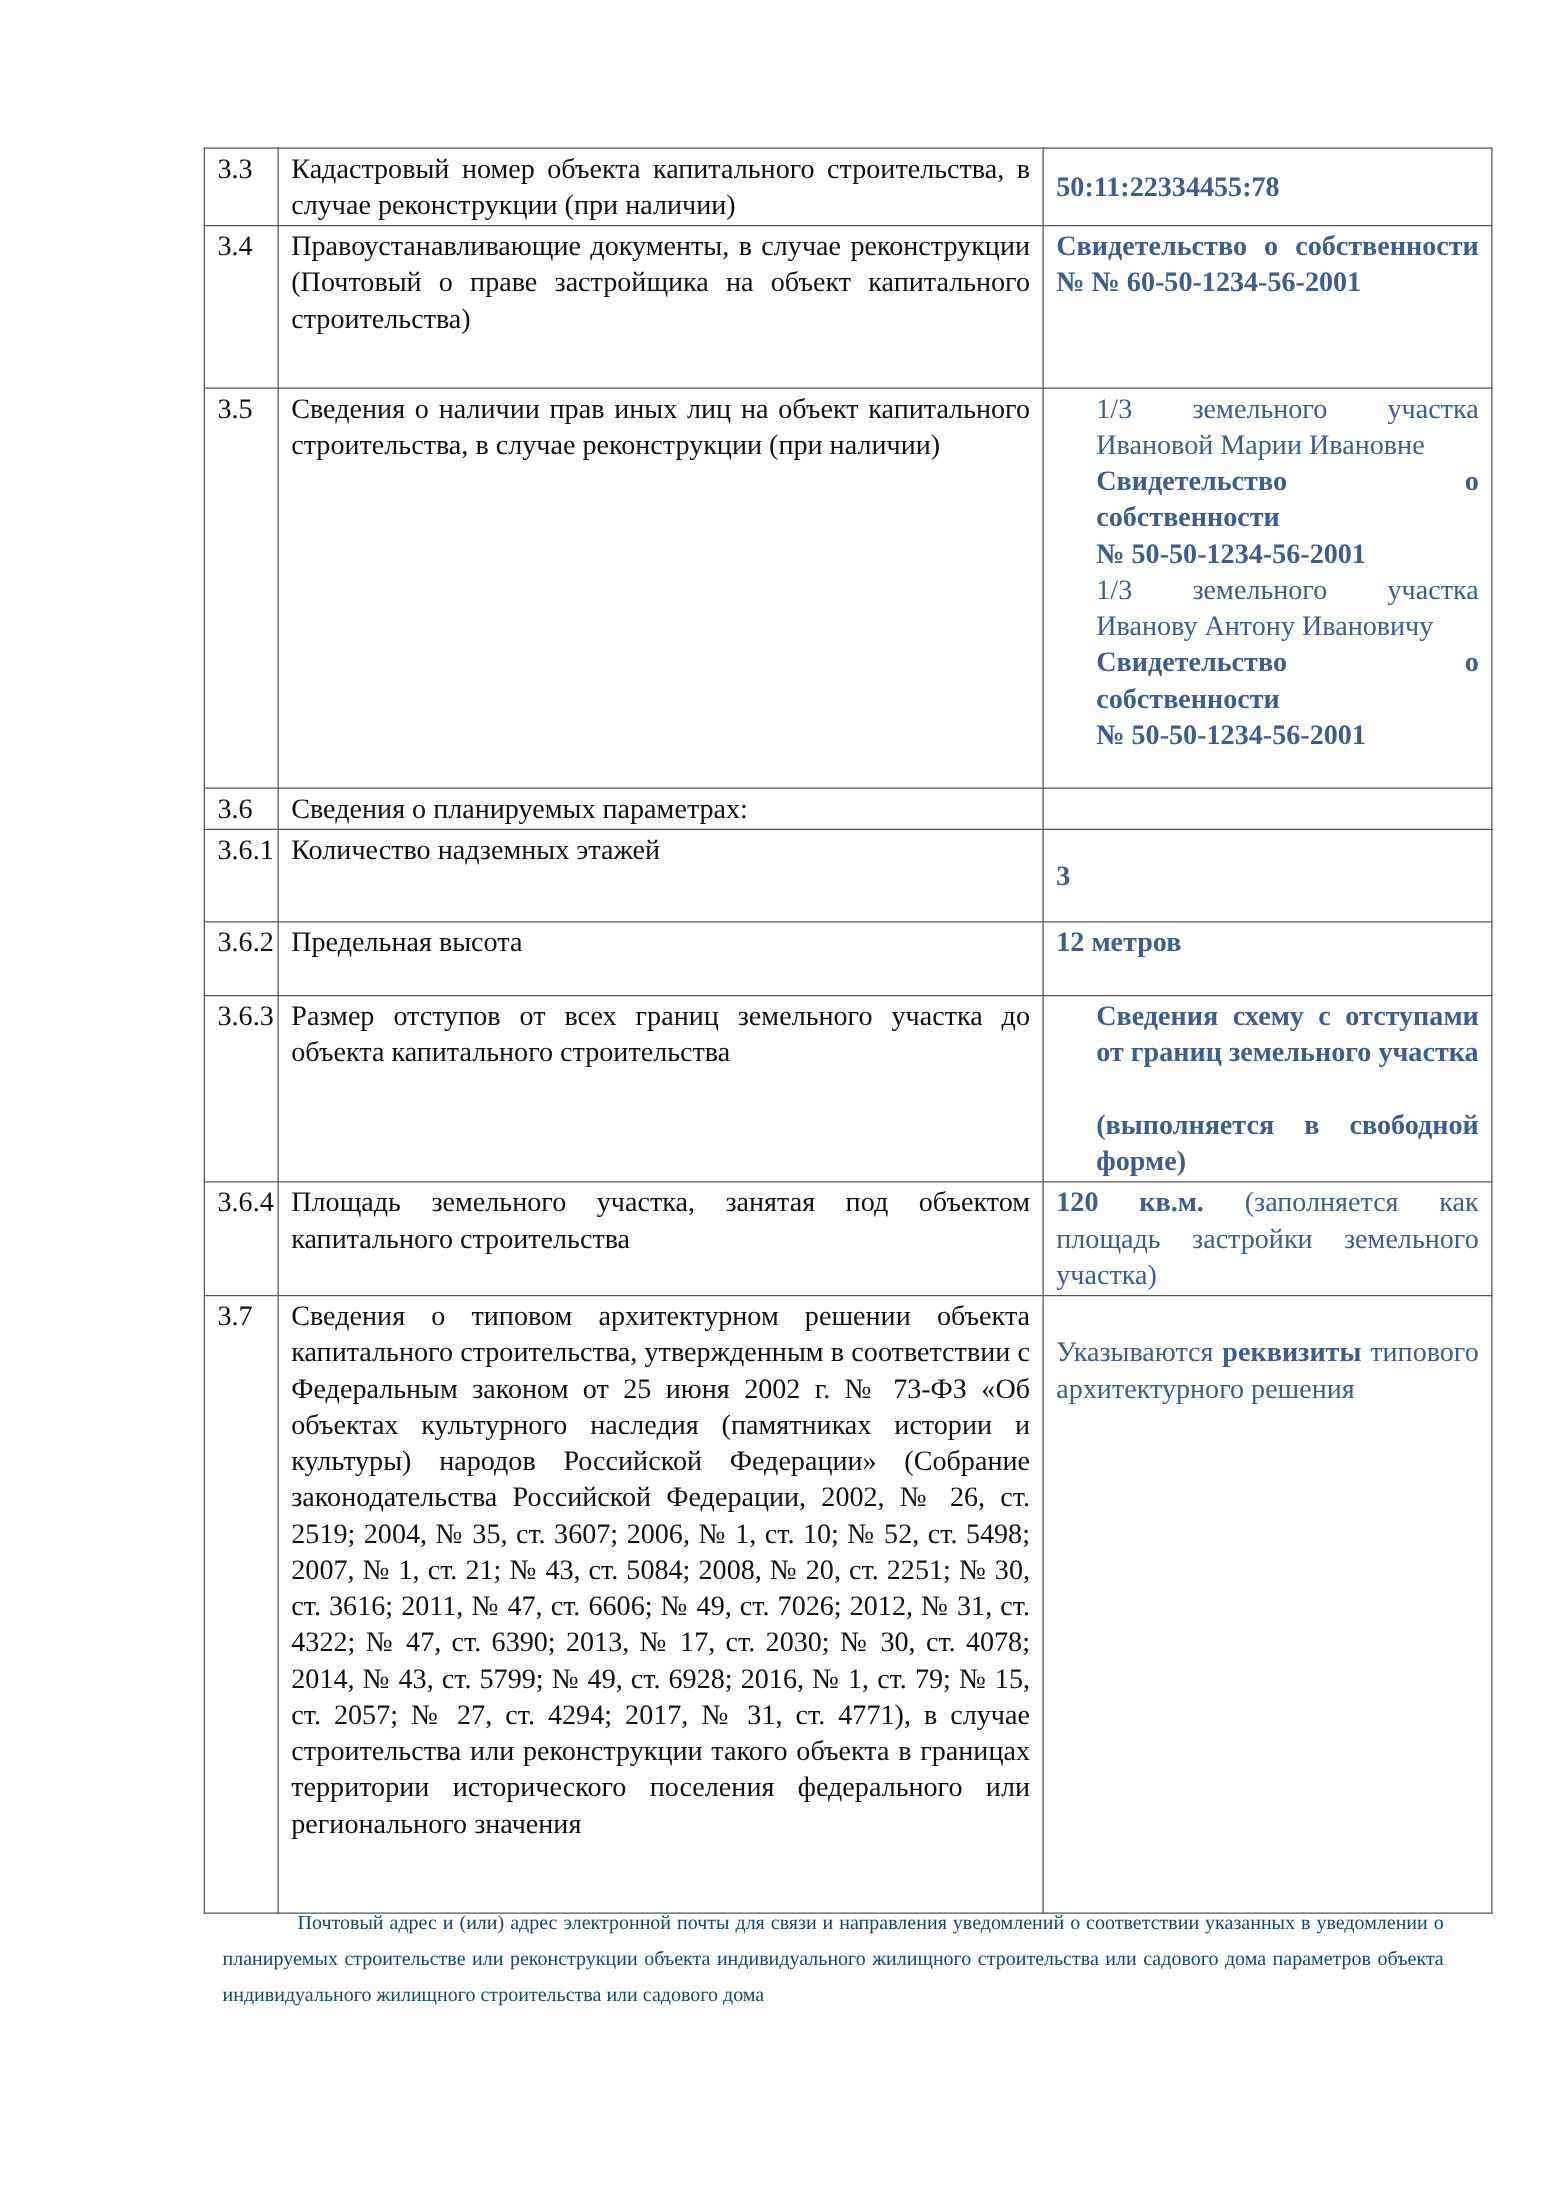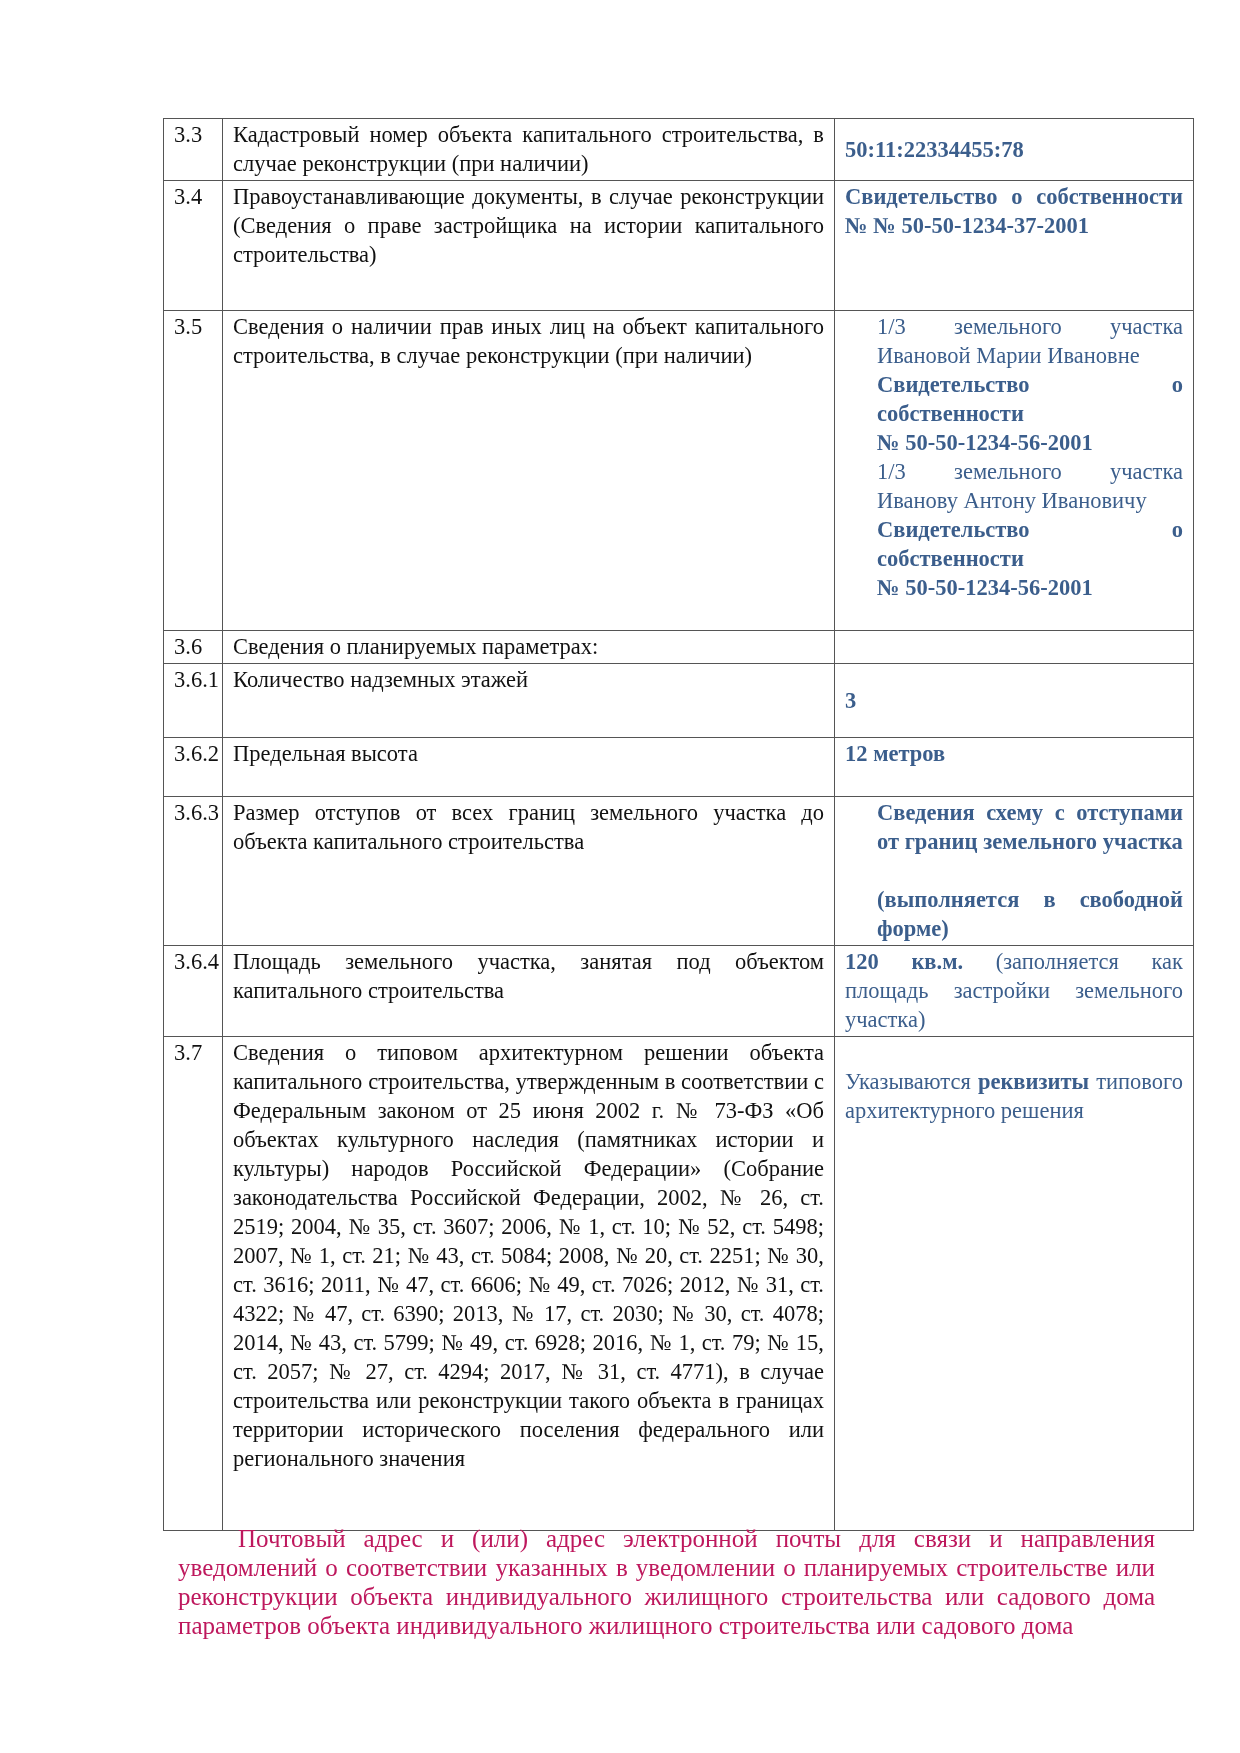--- a/index.html
+++ b/index.html
@@ -12,22 +12,22 @@
   table.form td { border: 1px solid #555; vertical-align: top;
                   font-size: 22.5px; line-height: 29px; padding: 1px 10px 2px 10px; }
   td.num { width: 38px; padding-left: 10px; padding-right: 2px; margin-top: 41px; }
   td.label { width: 578px; text-align: justify; text-align-last: auto; }
   td.value { color: #3b5e8c; text-align: justify; }
   td.value .b { font-weight: bold; }
   td.value.mid { vertical-align: middle; }
   .val-block { display: block; margin-left: 32px; }
   .blank { height: 29px; }
   p.para { position: absolute; left: 178px; top: 1524px; width: 977px; margin: 0;
-           font-size: 25px; line-height: 29px; text-align: justify;
-           text-indent: 60px; color: #be185d; }
+           font-size: 16px; line-height: 29px; text-align: justify;
+           text-indent: 60px; color: #0c4a6e; }
 </style>
 </head>
 <body>
 
 <div class="page">
   <table class="form">
     <colgroup>
       <col style="width:59px">
       <col style="width:612px">
       <col style="width:359px">
@@ -37,23 +37,23 @@
         <tr style="height:61px">
       <td class="num">3.3</td>
       <td class="label">Кадастровый номер объекта капитального строительства, в случае реконструкции (при наличии)</td>
       <td class="value mid">
         <span class="b">50:11:22334455:78</span>
       </td>
     </tr>
 
     <tr style="height:130px">
       <td class="num">3.4</td>
-      <td class="label">Правоустанавливающие документы, в случае реконструкции (Сведения о праве застройщика на истории капитального строительства)</td>
+      <td class="label">Правоустанавливающие документы, в случае реконструкции (Почтовый о праве застройщика на объект капитального строительства)</td>
       <td class="value">
-        <span class="b">Свидетельство о собственности № № 50-50-1234-37-2001</span>
+        <span class="b">Свидетельство о собственности № № 60-50-1234-56-2001</span>
       </td>
     </tr>
 
     <tr style="height:320px">
       <td class="num">3.5</td>
       <td class="label">Сведения о наличии прав иных лиц на объект капитального строительства, в случае реконструкции (при наличии)</td>
       <td class="value">
         <span class="val-block">1/3 земельного участка Ивановой Марии Ивановне</span>
         <span class="val-block b">Свидетельство о собственности</span>
         <span class="val-block b">№ 50-50-1234-56-2001</span>

